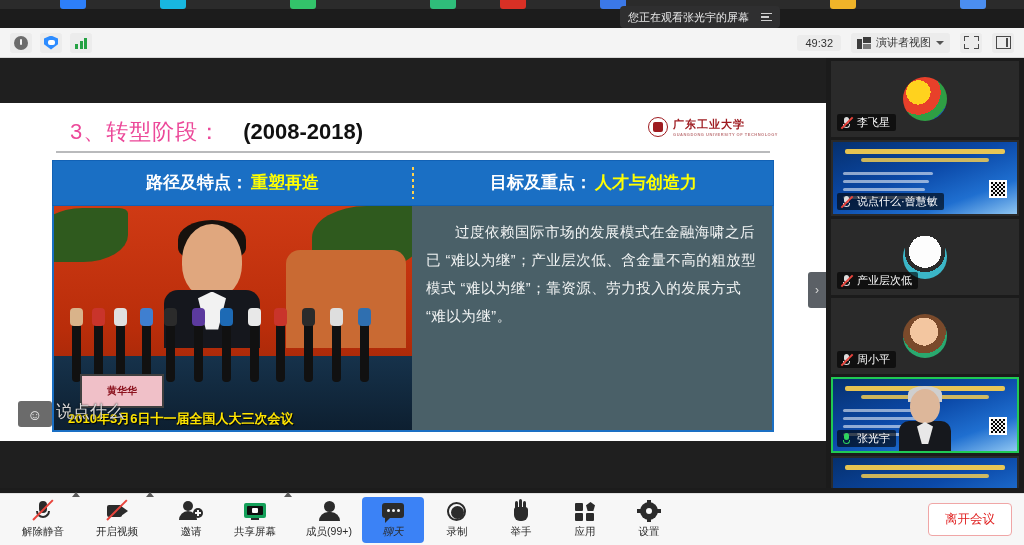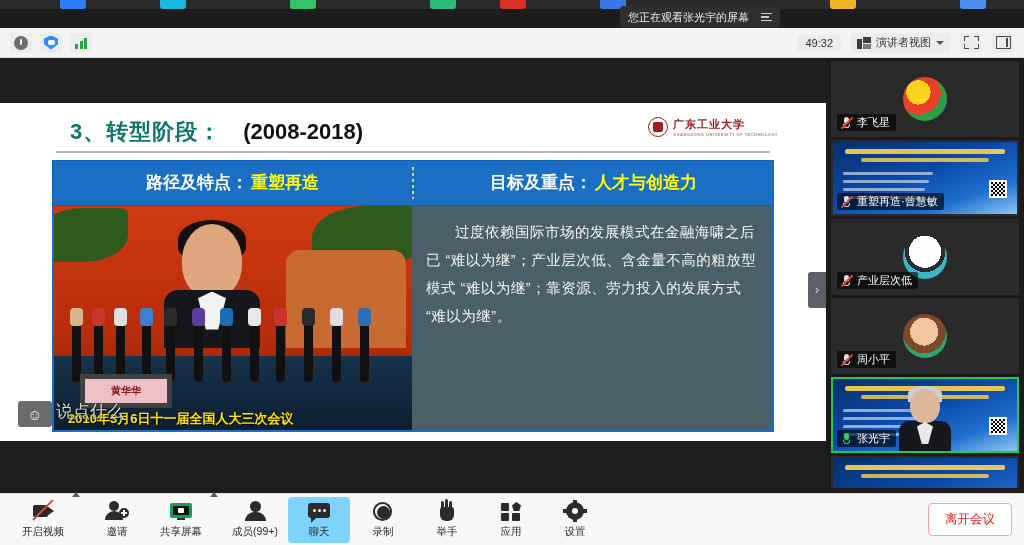--- a/index.html
+++ b/index.html
@@ -67,21 +67,21 @@
   .ico-panel { width:15px;height:13px;border:1.6px solid #4a4a4a; position:relative; }
   .ico-panel::after{content:"";position:absolute;right:2px;top:1px;bottom:1px;width:2px;background:#4a4a4a;}
 
   
   .stage { position:absolute; top:58px; left:0; width:826px; height:430px; background:#1f1f1f; }
   .share-surface { position:absolute; top:45px; left:0; width:826px; height:338px; background:#ffffff; }
 
   
   .slide { position:absolute; left:42px; top:0px; width:742px; height:338px; background:#fff; }
   .slide-title { display:flex; align-items:baseline; padding:14px 0 0 28px; }
-  .slide-title .seq { color:#0f766e; font-size:22px; font-weight:bold; letter-spacing:1px; }
+  .slide-title .seq { color:#ec4899; font-size:22px; font-weight:normal; letter-spacing:1px; }
   .slide-title .years { color:#111; font-size:22px; font-weight:bold; margin-left:22px; }
   .logo { position:absolute; right:6px; top:14px; display:flex; align-items:center; gap:5px; }
   .logo .crest { width:20px;height:20px;border-radius:50%;border:1.6px solid #9e1b20; position:relative; background:#fff;}
   .logo .crest::after{content:"";position:absolute;left:4px;top:4px;width:10px;height:10px;background:#9e1b20;border-radius:2px;}
   .logo .name { font-size:11px; color:#9e1b20; font-weight:bold; letter-spacing:1px; }
   .logo .name small{display:block;font-size:4px;letter-spacing:.5px;color:#c07a7d;}
   .slide-rule { margin:4px 14px 0 14px; height:1.5px; background:#b9babc; }
 
   .blue-bar {
     margin: 7px 10px 0 10px; height:46px; background:#1a6fc4;
@@ -98,21 +98,21 @@
   .photo .palm { position:absolute; background:#2f5a1e; border-radius:50% 10% 50% 10%; }
   .photo .chairman { position:absolute; left:110px; top:18px; width:96px; height:118px; }
   .photo .head { position:absolute; left:18px; top:0; width:60px; height:74px; background:#e0a77e; border-radius:50% 50% 45% 45%; }
   .photo .hair { position:absolute; left:14px; top:-4px; width:68px; height:40px; background:#17110d; border-radius:50% 50% 30% 30%; }
   .photo .body { position:absolute; left:0; top:66px; width:96px; height:58px; background:#15171d; border-radius:14px 14px 0 0; }
   .photo .shirt { position:absolute; left:34px; top:68px; width:28px; height:38px; background:#f2f2f2; clip-path: polygon(50% 0,100% 18%,72% 100%,28% 100%,0 18%); }
   .photo .sofa { position:absolute; right:6px; top:44px; width:120px; height:98px; background:#c96a33; border-radius:14px 14px 0 0; }
   .photo .table { position:absolute; left:0; right:0; bottom:0; height:74px; background:linear-gradient(180deg,#16324b,#0d1f30); }
   .photo .mic { position:absolute; bottom:48px; width:9px; height:64px; background:#111; border-radius:4px; }
   .photo .mic .tip { position:absolute; top:-10px; left:-2px; width:13px; height:18px; border-radius:4px; }
-  .photo .nameplate { position:absolute; left:26px; bottom:22px; width:92px; height:34px; background:#f0c0c8; border:5px solid #404040;
+  .photo .nameplate { position:absolute; left:26px; bottom:22px; width:84px; height:34px; background:#f0c0c8; border:2px solid #404040;
                       display:flex; align-items:center; justify-content:center; font-size:10px; color:#8c1420; font-weight:bold; }
   .photo .caption { position:absolute; left:14px; bottom:2px; color:#ffe400; font-size:13px; font-weight:bold; text-shadow:1px 1px 1px #000; white-space:nowrap; }
 
   .textpane { flex:1; background:#4a6068; padding:12px 14px 0 14px; }
   .textpane p { color:#f2f4f4; font-size:14.5px; line-height:28px; text-indent:2em; letter-spacing:.5px; }
 
   
   .annot-bar { position:absolute; left:18px; bottom:14px; width:34px; height:26px; background:#6b6b6b;
                border-radius:3px; display:flex; align-items:center; justify-content:center; z-index:12; }
   .annot-bar .emoji { font-size:15px; color:#f0f0f0; }
@@ -149,21 +149,21 @@
   .mic-muted .slash { position:absolute; left:-1px; top:6px; width:16px; height:2px; background:#e8443c; transform:rotate(-45deg); }
   .mic-on { width:13px; height:13px; position:relative; }
   .mic-on .m { position:absolute; left:4px; top:1px; width:5px; height:7px; background:#2fd45f; border-radius:3px; }
   .mic-on .s { position:absolute; left:3px; top:8px; width:7px; height:4px; border:1.4px solid #2fd45f; border-top:none; border-radius:0 0 5px 5px; }
 
   
   .bottombar { position:absolute; left:0; bottom:0; width:1024px; height:52px; background:#f7f7f7;
                display:flex; align-items:center; padding:0 12px; z-index:35; border-top:1px solid #e2e2e2; }
   .bb-item { position:relative; display:flex; flex-direction:column; align-items:center; justify-content:center;
              min-width:62px; height:46px; border-radius:4px; cursor:pointer; padding:0 6px; }
-  .bb-item.sel { background:#7dd3fc; }
+  .bb-item.sel { background:#3b82f6;font-style:italic; }
   .bb-item .lbl { font-size:10.5px; color:#2b2b2b; margin-top:3px; white-space:nowrap; }
   .bb-ico { width:24px; height:22px; position:relative; }
   .bb-caret { width:0;height:0;border-left:4px solid transparent;border-right:4px solid transparent;border-bottom:5px solid #5a5a5a;
               align-self:flex-start; margin:0 4px 0 -2px; position:relative; top:-5px; cursor:pointer;}
   
   .i-mic .m{position:absolute;left:8px;top:1px;width:8px;height:12px;background:#2b2b2b;border-radius:4px;}
   .i-mic .s{position:absolute;left:5px;top:11px;width:14px;height:7px;border:2px solid #2b2b2b;border-top:none;border-radius:0 0 9px 9px;}
   .i-mic .slash{position:absolute;left:-2px;top:9px;width:28px;height:2.2px;background:#e8443c;transform:rotate(-45deg);}
   
   .i-cam .bx{position:absolute;left:2px;top:5px;width:15px;height:12px;background:#2b2b2b;border-radius:2px;}
@@ -394,21 +394,21 @@
           <span class="ln" style="top:46px;width:82px;"></span>
           <span class="ln" style="top:54px;width:78px;"></span>
         </div>
         <div class="qr"></div>
         <div class="label">
           <span class="mic-muted">
             <span class="m"></span>
             <span class="s"></span>
             <span class="slash"></span>
           </span>
-          <span class="nm">重塑再造·曾慧敏</span>
+          <span class="nm">说点什么·曾慧敏</span>
         </div>
       </div>
       <div class="tile">
         <div class="avatar" style="background: radial-gradient(circle at 50% 38%, rgb(253, 253, 253) 0px, rgb(253, 253, 253) 46%, rgb(43, 43, 43) 46%, rgb(43, 43, 43) 58%, rgb(59, 182, 199) 58%, rgb(59, 182, 199) 100%);"></div>
         <div class="label">
           <span class="mic-muted">
             <span class="m"></span>
             <span class="s"></span>
             <span class="slash"></span>
           </span>
@@ -455,20 +455,31 @@
           <span class="hd"></span>
           <span class="hd2"></span>
         </div>
       </div>
     </div>
 
   <div class="bottombar">
     <div id="bb-items" style="display:flex;align-items:center;gap:2px;">
         <div style="display: flex; align-items: center;">
           <div class="bb-item">
+            <span class="bb-ico i-mic">
+              <span class="m"></span>
+              <span class="s"></span>
+              <span class="slash"></span>
+            </span>
+            <span class="lbl">解除静音</span>
+          </div>
+          <span class="bb-caret"></span>
+        </div>
+        <div style="display: flex; align-items: center;">
+          <div class="bb-item">
             <span class="bb-ico i-cam">
               <span class="bx"></span>
               <span class="tri"></span>
               <span class="slash"></span>
             </span>
             <span class="lbl">开启视频</span>
           </div>
           <span class="bb-caret"></span>
         </div>
         <div style="display: flex; align-items: center;">

